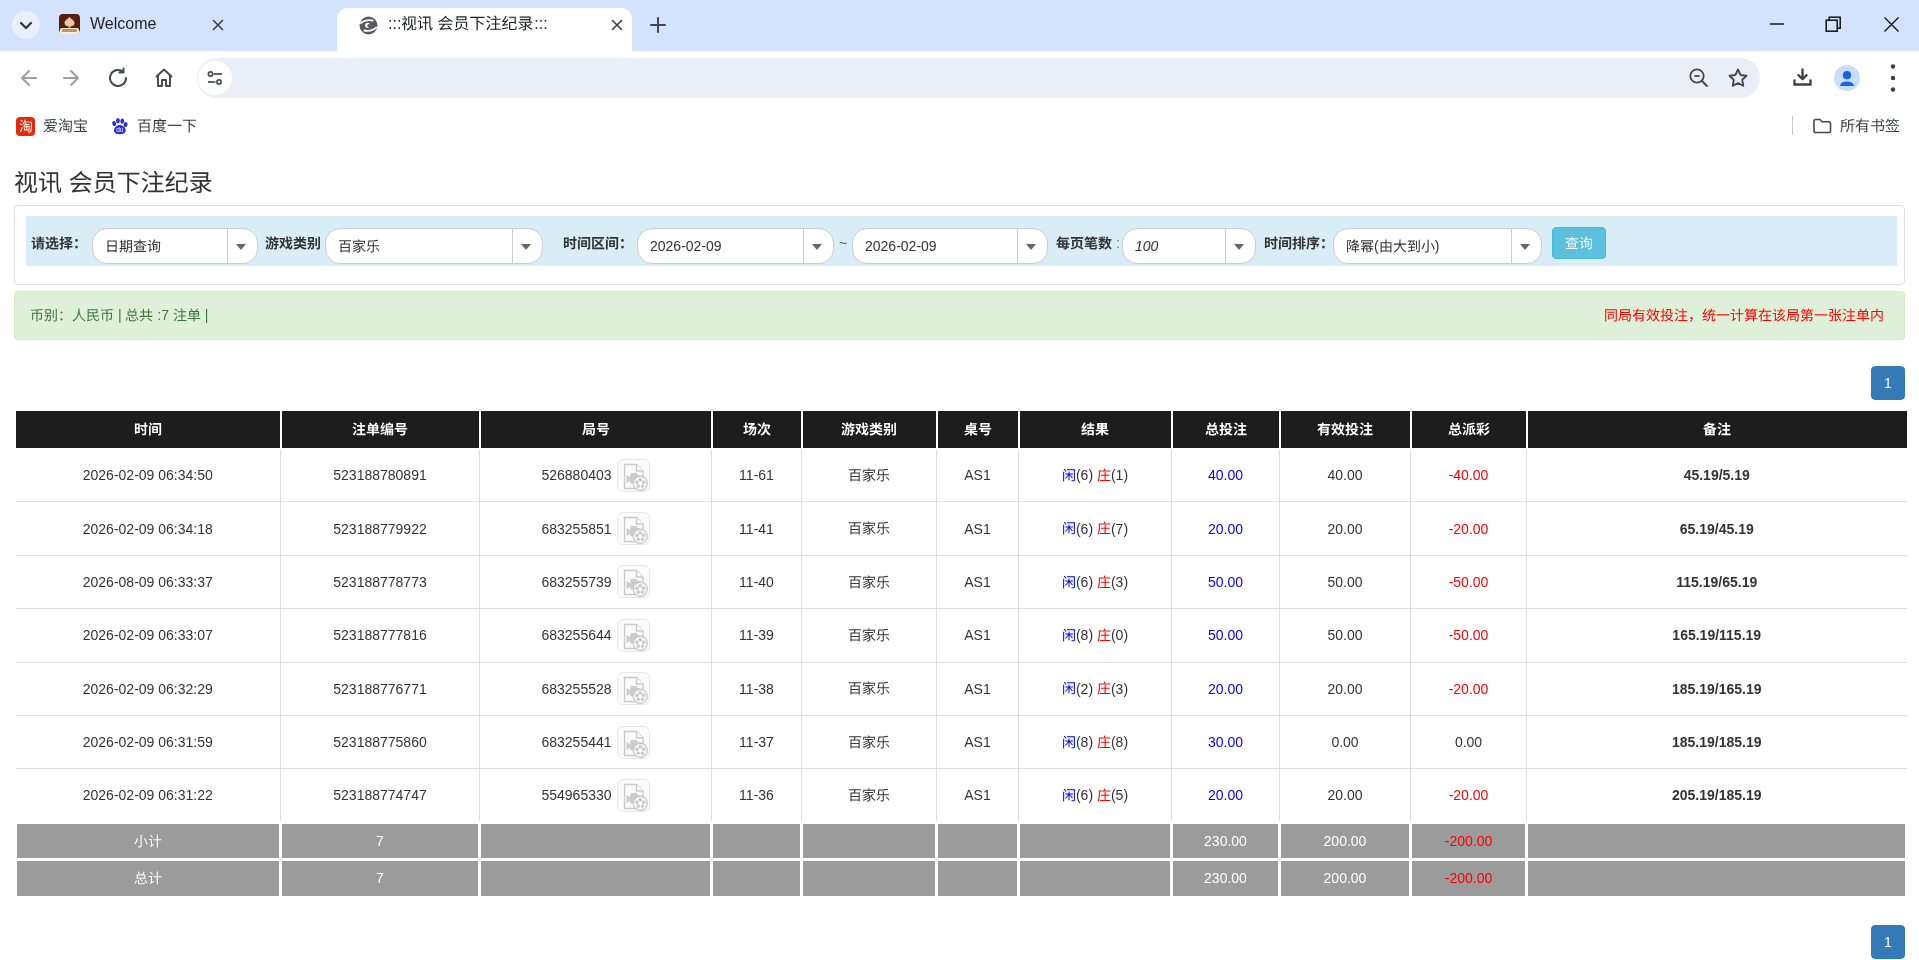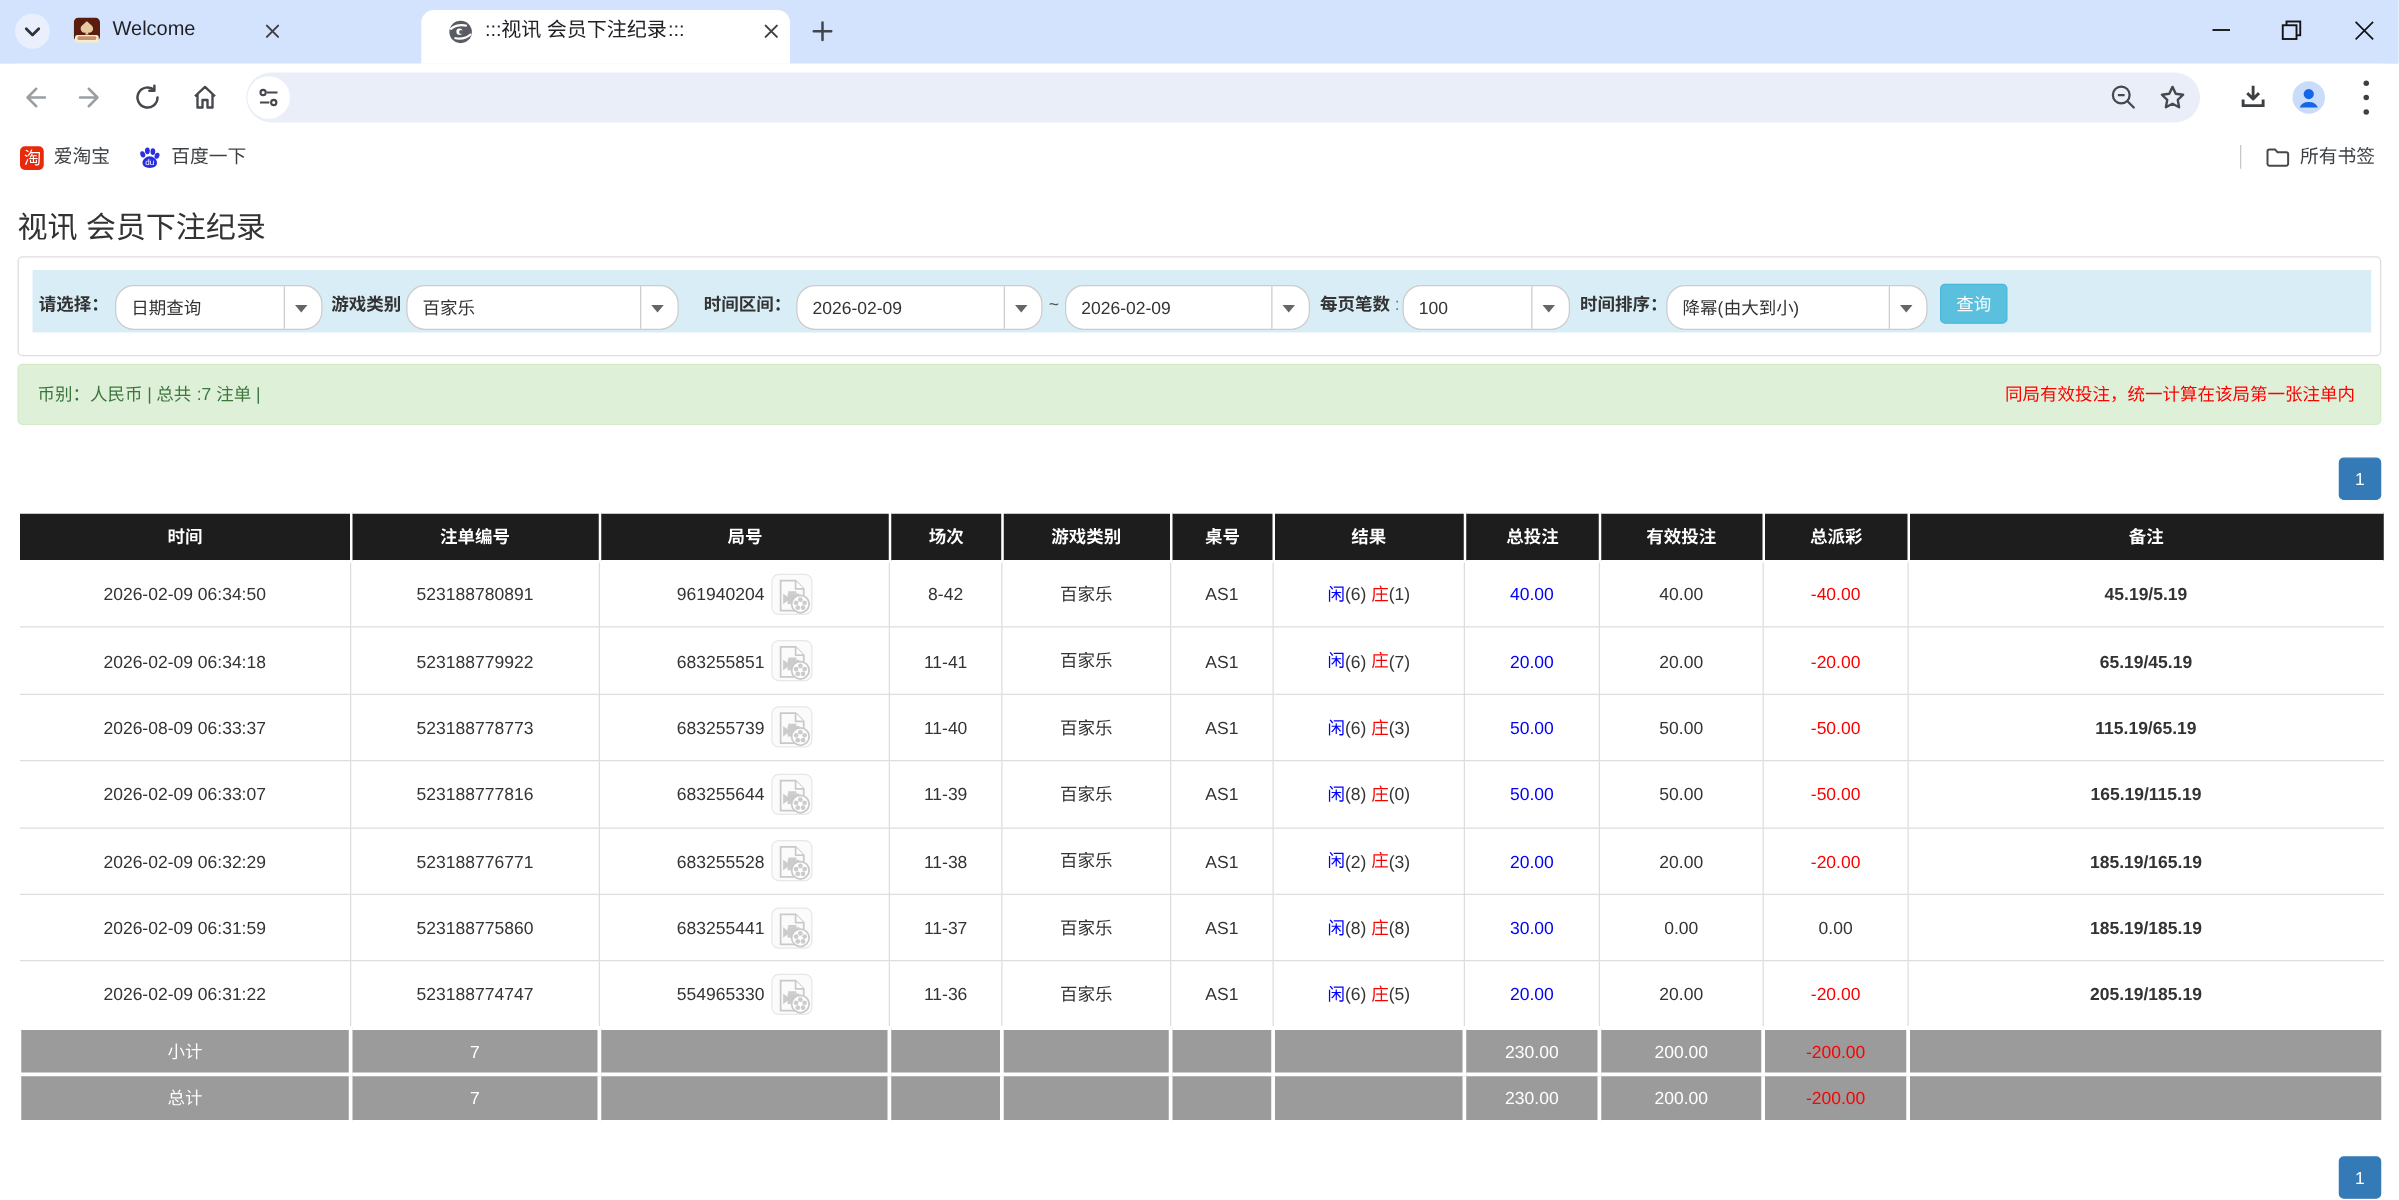--- a/index.html
+++ b/index.html
@@ -364,21 +364,21 @@
     <span class="tri"></span>
   </div>
 <span class="flabel" style="left:1056px;"><svg style="vertical-align:-2.68px;display:inline" width="56" height="15">
       <g transform="translate(0,12.32) scale(0.014,-0.014)" fill="#333">
         <use href="#b6bcf"></use>
         <use href="#b9875" x="1000"></use>
         <use href="#b7b14" x="2000"></use>
         <use href="#b6570" x="3000"></use>
       </g>
     </svg><span style="font-weight:normal;color:#777;"> :</span></span>
-<div class="sel" style="left:1122px;width:134px;">
+<div class="sel" style="left:1122px;width:134px;font-style:italic;">
     <span class="tx">100</span>
     <span class="ar"></span>
     <span class="tri"></span>
   </div>
 <span class="flabel" style="left:1264px;"><svg style="vertical-align:-2.68px;display:inline" width="70" height="15">
       <g transform="translate(0,12.32) scale(0.014,-0.014)" fill="#333">
         <use href="#b65f6"></use>
         <use href="#b95f4" x="1000"></use>
         <use href="#b6392" x="2000"></use>
         <use href="#b5e8f" x="3000"></use>
@@ -543,38 +543,38 @@
         <th class="last"><svg style="vertical-align:-2.68px;display:inline" width="28" height="15">
             <g transform="translate(0,12.32) scale(0.014,-0.014)" fill="#fff">
               <use href="#b5907"></use>
               <use href="#b6ce8" x="1000"></use>
             </g>
           </svg></th>
       </tr>
 <tr>
         <td class="first">2026-02-09 06:34:50</td>
         <td>523188780891</td>
-        <td><span class="gnum">961940204</span><span class="vbtn"><svg width="33" height="33" viewBox="0 0 33 33">
+        <td><span class="gnum">526880403</span><span class="vbtn"><svg width="33" height="33" viewBox="0 0 33 33">
               <g stroke="#c9c9c9" fill="none" stroke-width="1.4">
                 <path d="M6.5 4.5 h12 l6.5 6.5 v17.5 h-18.5 z"></path>
                 <path d="M18.5 4.5 v6.5 h6.5" fill="#fff"></path>
               </g>
               <path d="M8.5 14.8 l3.6 2.6 v-2.6 h9.4 v8.4 h-9.4 v-2.6 l-3.6 2.6 z" fill="#ccc"></path>
               <path d="M12.6 12.9 h6.5 v2 h-6.5 z" fill="#ccc"></path>
               <circle cx="22.3" cy="23.2" r="7" fill="#fff" stroke="#c9c9c9" stroke-width="1.4"></circle>
               <g fill="#ccc">
                 <circle cx="22.3" cy="19.7" r="1.9"></circle>
                 <circle cx="18.9" cy="22.2" r="1.9"></circle>
                 <circle cx="25.7" cy="22.2" r="1.9"></circle>
                 <circle cx="20.2" cy="26.1" r="1.9"></circle>
                 <circle cx="24.4" cy="26.1" r="1.9"></circle>
               </g>
               <circle cx="22.3" cy="23.2" r="1.3" fill="#fff"></circle>
             </svg></span></td>
-        <td>8-42</td>
+        <td>11-61</td>
         <td><svg style="vertical-align:-2.68px;display:inline" width="42" height="15">
             <g transform="translate(0,12.32) scale(0.014,-0.014)" fill="#333">
               <use href="#r767e"></use>
               <use href="#r5bb6" x="1000"></use>
               <use href="#r4e50" x="2000"></use>
             </g>
           </svg></td>
         <td>AS1</td>
         <td><svg style="vertical-align:-2.68px;display:inline" width="14" height="15">
             <g transform="translate(0,12.32) scale(0.014,-0.014)" fill="#0000fe">

